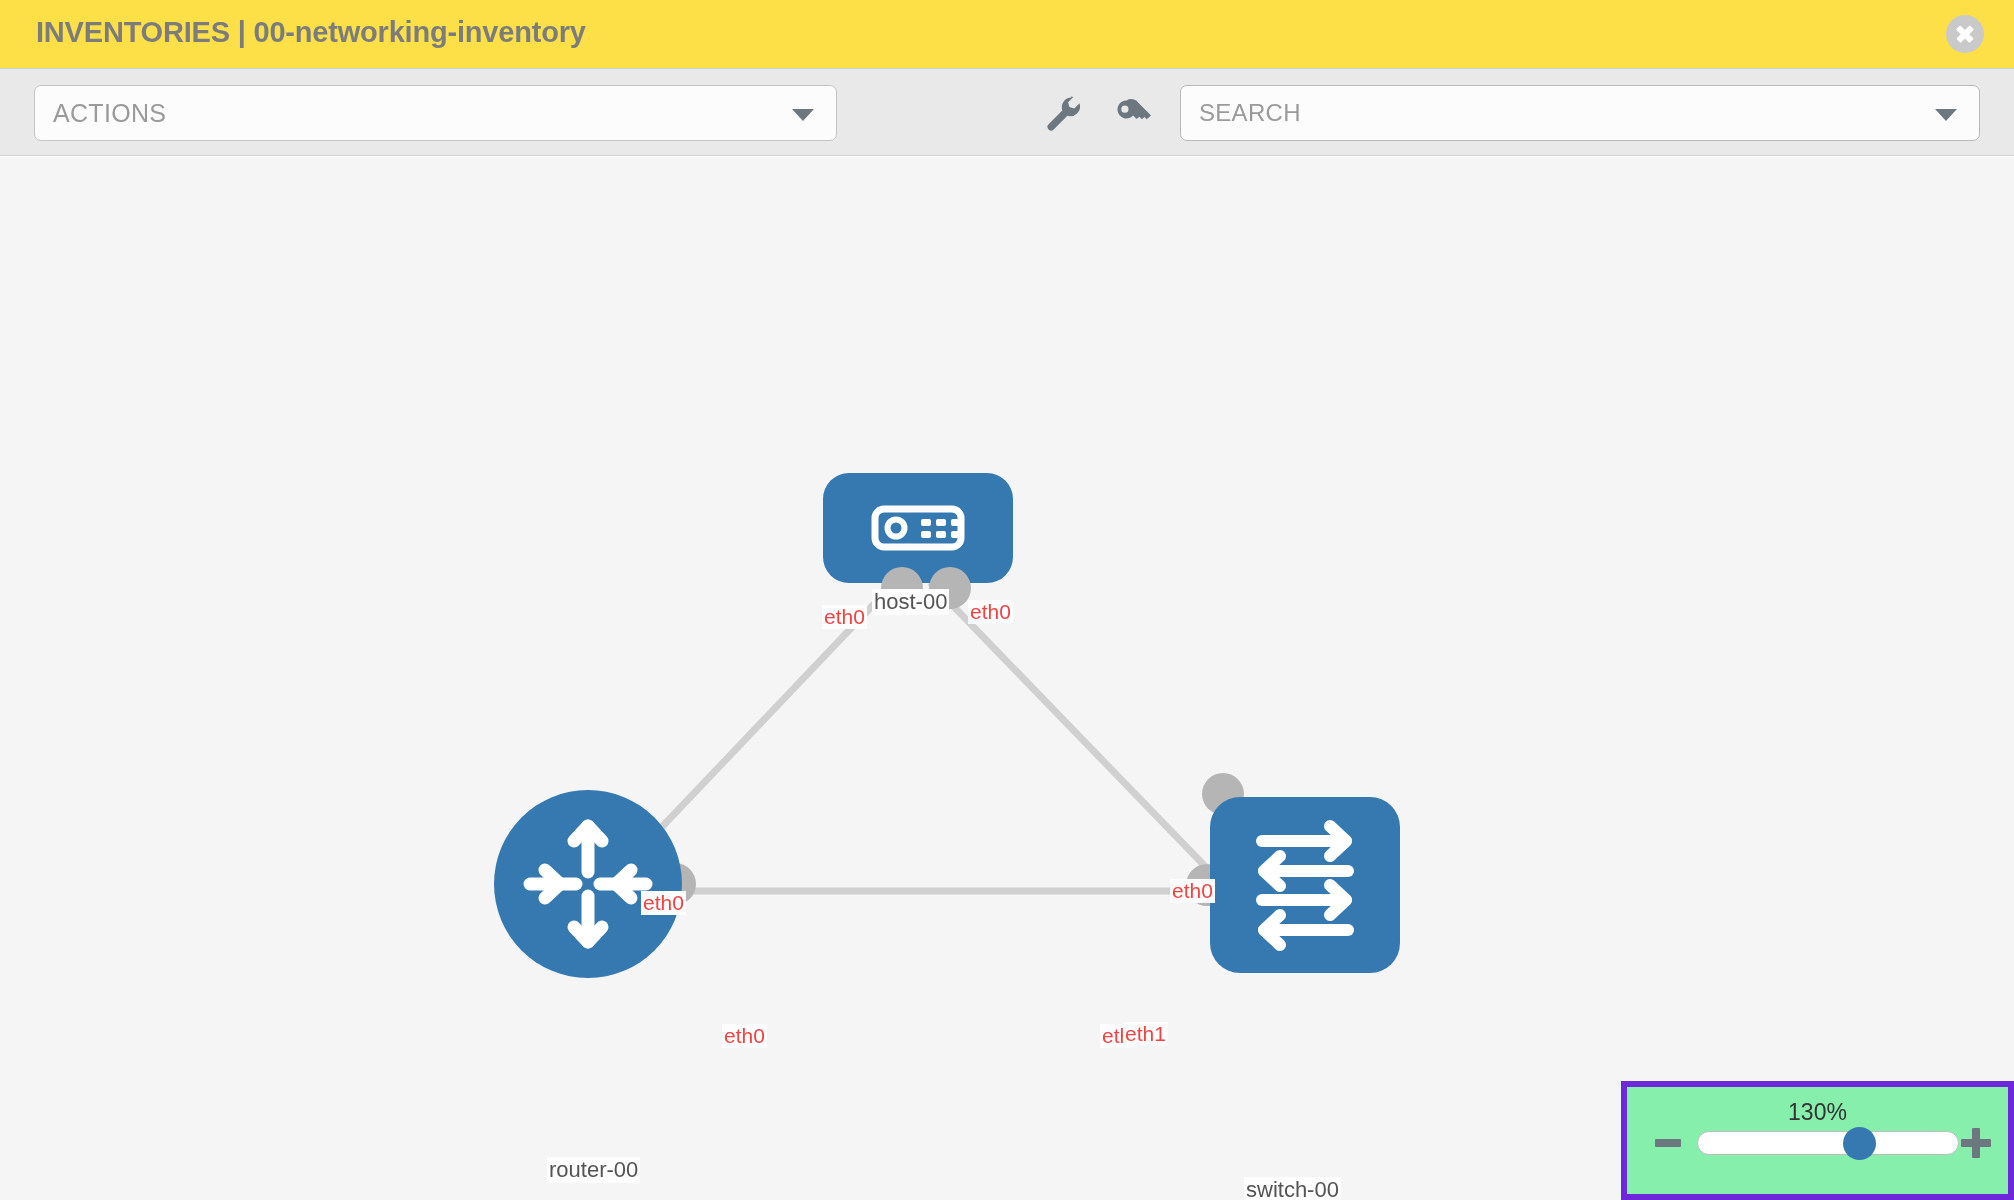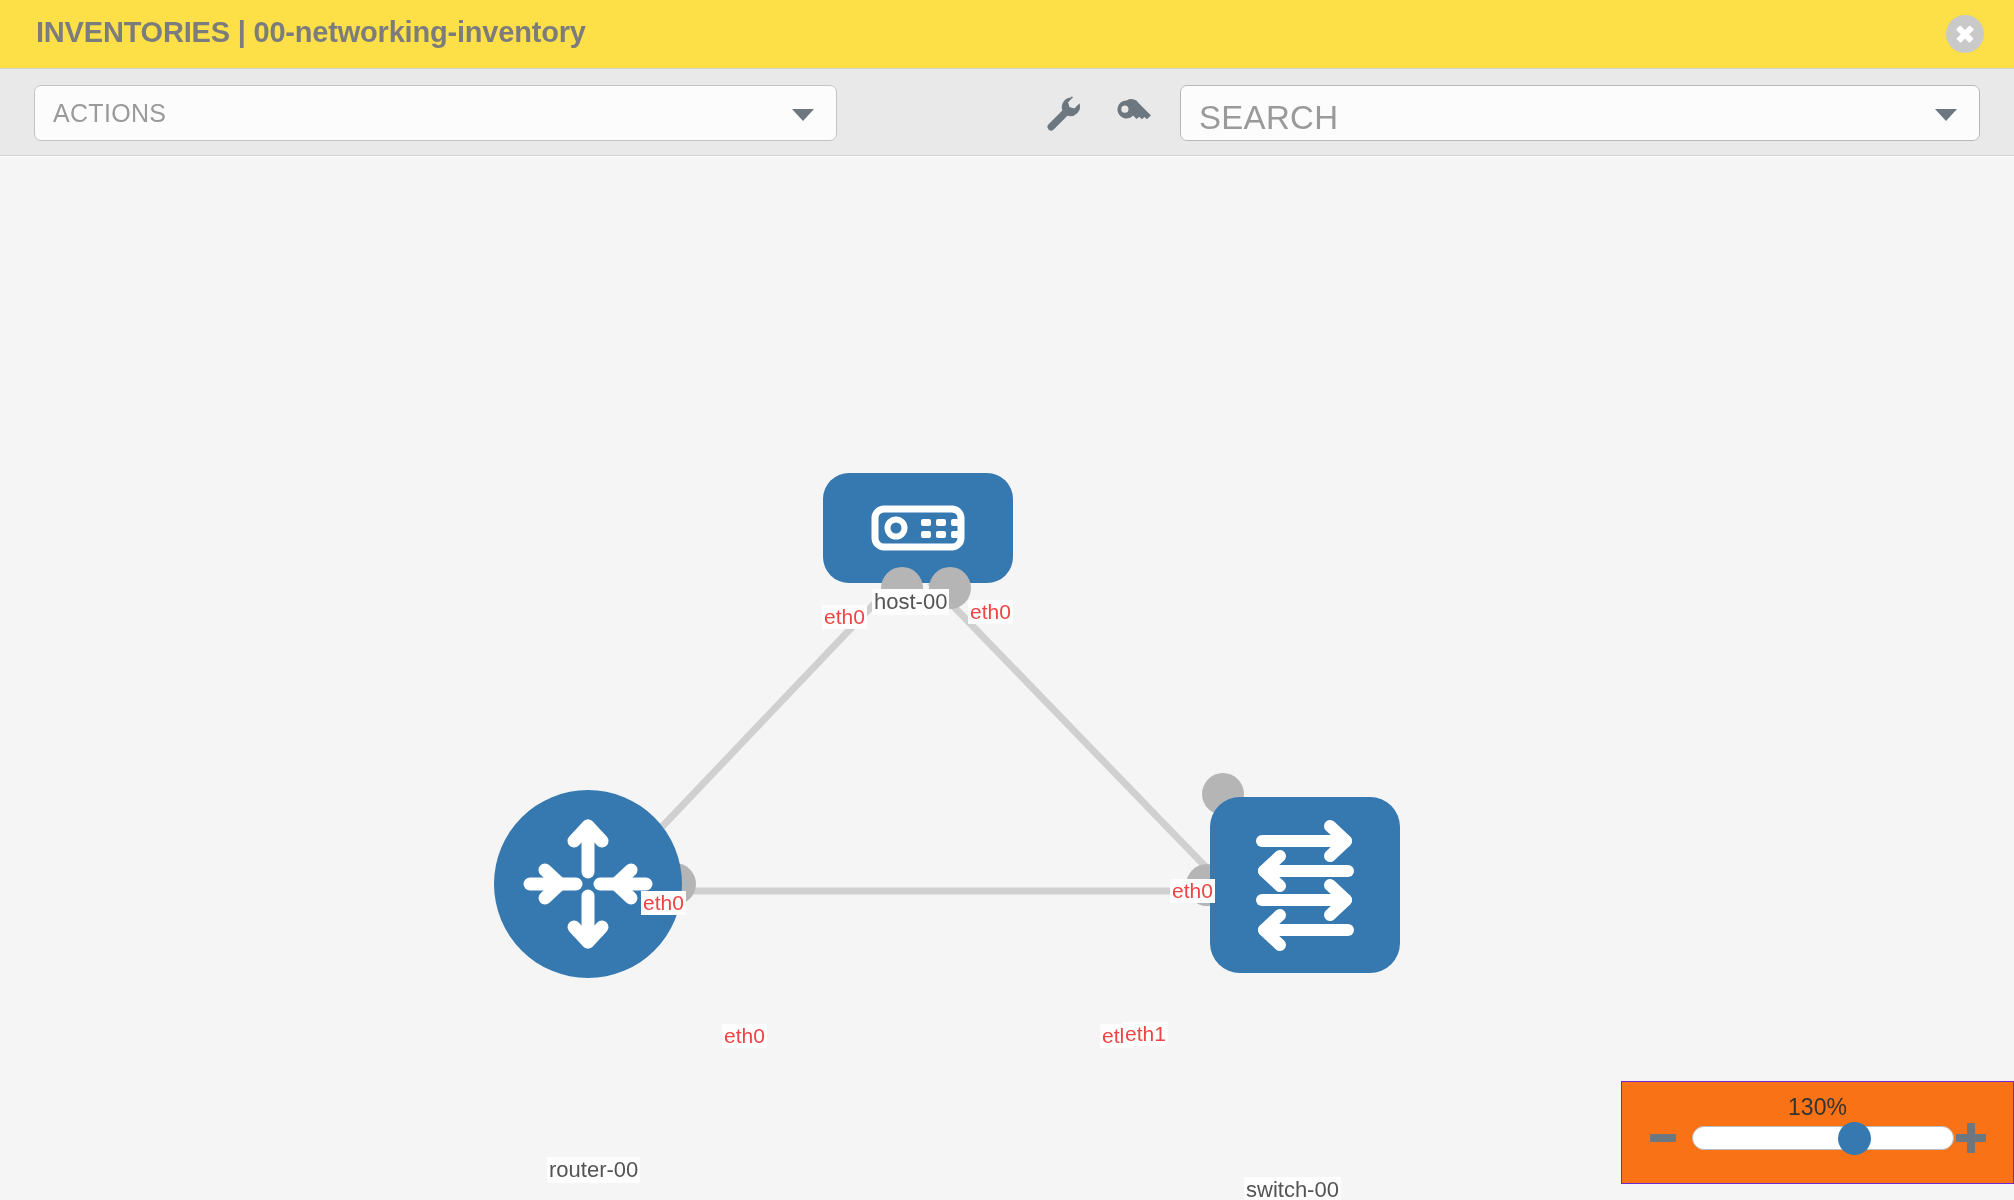--- a/index.html
+++ b/index.html
@@ -79,21 +79,21 @@
   .search-field {
     position: absolute; left: 1180px; top: 16px;
     width: 800px; height: 56px;
     background: #fcfcfc;
     border: 1px solid #b9b9b9;
     border-radius: 7px;
     cursor: text;
   }
   .search-field .label {
     position: absolute; left: 18px; top: 13px;
-    font-size: 33px; color: #9a9a9a;
+    font-size: 24px; color: #9a9a9a;
     letter-spacing: 0.3px;
     font-stretch: condensed;
   }
 
   
   .canvas {
     position: absolute; left: 0; top: 157px;
     width: 2014px; height: 1043px;
     background: #f5f5f5;
     overflow: hidden;
@@ -123,23 +123,23 @@
     position: absolute;
     font-size: 21px; color: #ef4444;
     background: #fdfdfd;
     white-space: nowrap;
     padding: 0 2px;
   }
 
   
   .zoom-panel {
     position: absolute; left: 1621px; top: 1081px;
-    width: 393px; height: 103px;
-    background: #f97316;
-    border: 1px solid #6d28d9;
+    width: 393px; height: 119px;
+    background: #86efac;
+    border: 6px solid #6d28d9;
   }
   .zoom-level {
     position: absolute; left: 0; top: 12px; width: 100%;
     text-align: center;
     font-size: 23px; color: #333333;
   }
   .zoom-minus, .zoom-plus {
     position: absolute; top: 52px;
     cursor: pointer;
   }

